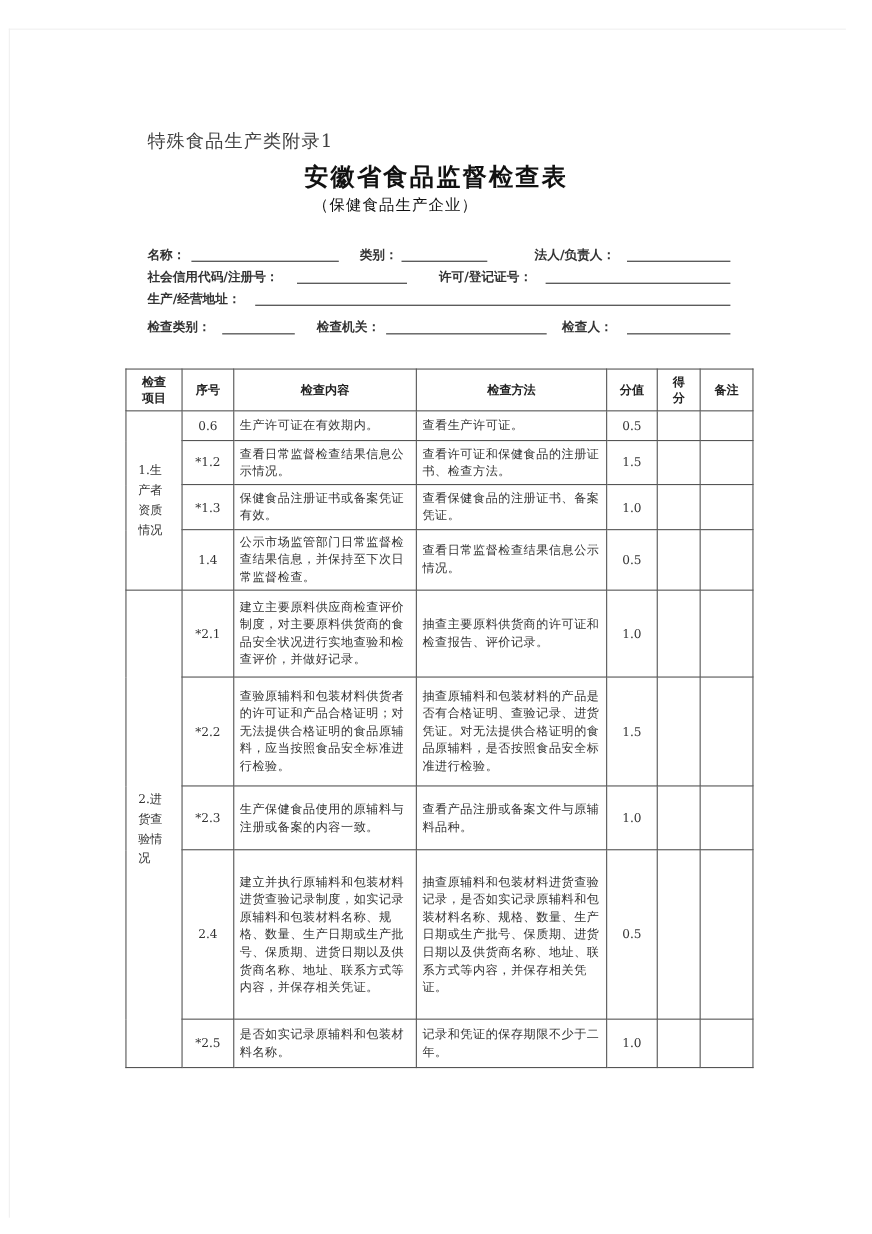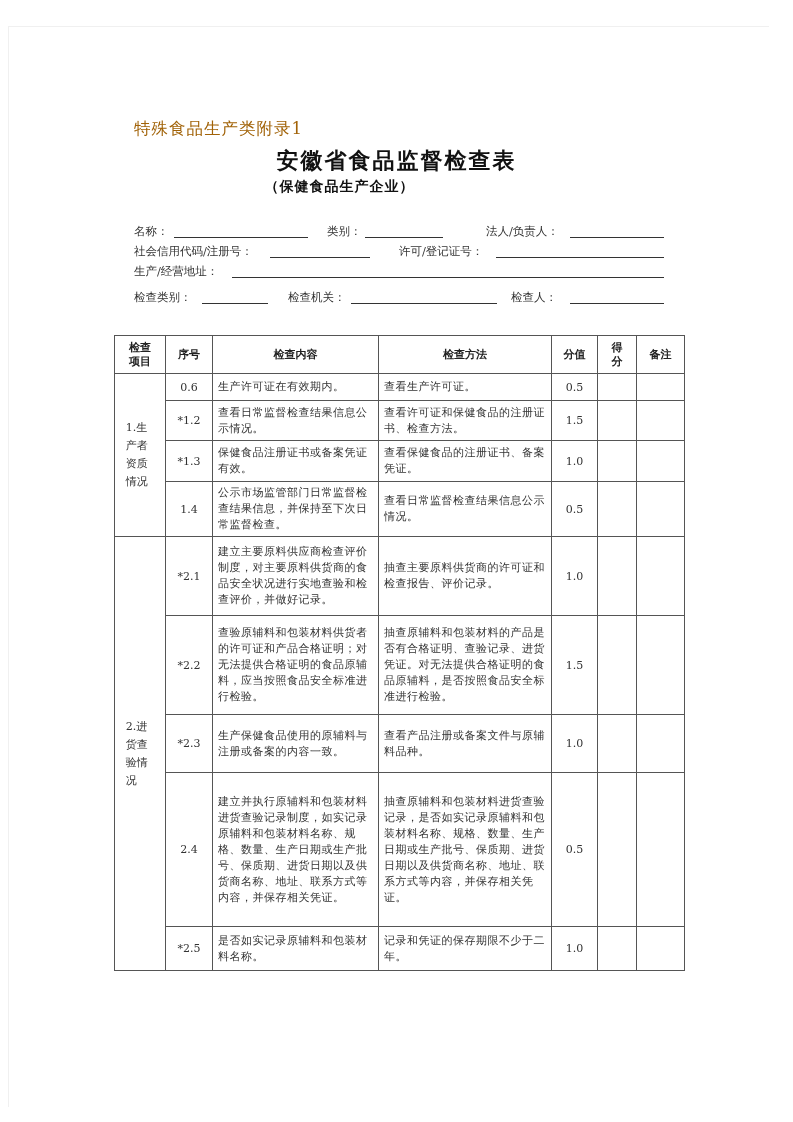--- a/index.html
+++ b/index.html
@@ -1,28 +1,28 @@
 <!DOCTYPE html>
 <html><head>
   <meta charset="utf-8">
   <style>
     html, body { margin: 0; padding: 0; background: #ffffff; }
     body { width: 793px; height: 1122px; position: relative; overflow: hidden;
            font-family: "DejaVu Serif", "Liberation Serif", serif; color: #222; }
     .page-border { position: absolute; left: 8px; top: 26px; width: 760px; height: 1080px;
                    border-top: 1px solid #f0f0f0; border-left: 1px solid #f0f0f0; }
-    .appendix { position: absolute; left: 134px; top: 118px; font-size: 16.5px; letter-spacing: 1px; color: #a16207; }
+    .appendix { position: absolute; left: 134px; top: 118px; font-size: 16.5px; letter-spacing: 1px; color: #404040; }
     .title { position: absolute; left: 0; width: 793px; top: 146px; text-align: center;
              font-size: 22px; font-weight: bold; letter-spacing: 2px;
              font-family: "DejaVu Sans", "Liberation Sans", sans-serif; color: #111; }
     .subtitle { position: absolute; left: 0; width: 679px; top: 178px; text-align: center;
-                font-size: 14px; font-weight: bold; letter-spacing: 1px;
-                font-family: "DejaVu Sans", "Liberation Sans", sans-serif; color: #111; }
+                font-size: 14px; font-weight: normal; letter-spacing: 1px;
+                font-family: "DejaVu Sans", "Liberation Sans", sans-serif; color: #111; padding-left: 20px; }
     .form-row { position: absolute; left: 134px; width: 530px; height: 18px; font-size: 11.5px; color: #333; }
-    .form-row .lbl { position: absolute; top: 0; white-space: nowrap; }
+    .form-row .lbl { position: absolute; top: 0; white-space: nowrap; font-weight: bold; }
     .form-row .line { position: absolute; top: 13px; border-bottom: 1px solid #333; height: 0; }
 
     table.inspect { position: absolute; left: 114px; top: 335px; width: 570px; border-collapse: collapse;
                     table-layout: fixed; font-size: 11px; color: #333; }
     table.inspect td, table.inspect th { border: 1.5px solid #555; padding: 0 5px; vertical-align: middle; }
     table.inspect th { font-weight: bold; font-family: "DejaVu Sans", "Liberation Sans", sans-serif;
                        font-size: 11px; text-align: center; line-height: 14px; color: #222; }
     td.cat { text-align: center; padding: 0 8px; line-height: 18px; margin-left: 37px; }
     td.num { text-align: center; font-size: 11px; }
     td.txt { line-height: 16px; letter-spacing: 0.5px; padding: 2px 5px; }

